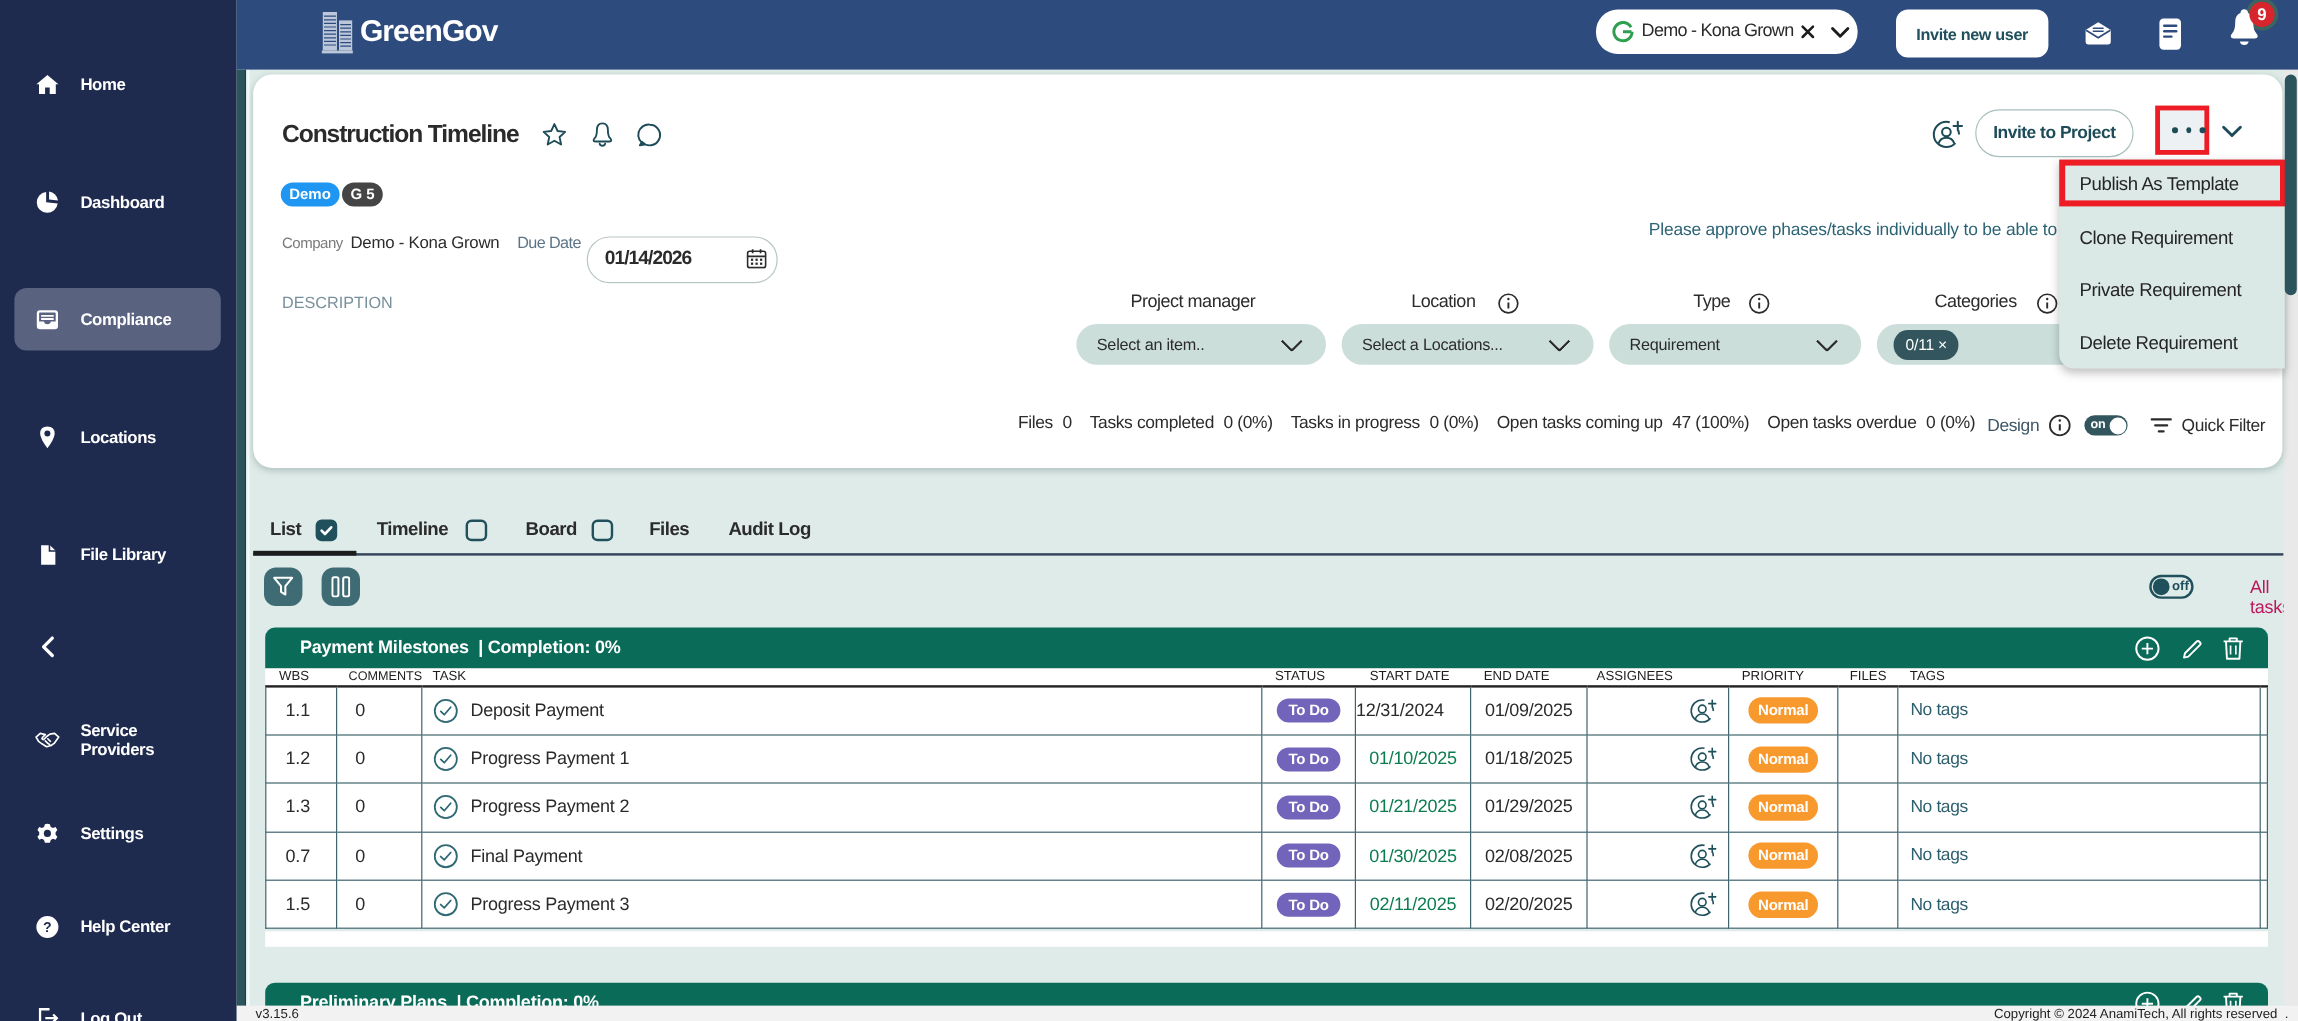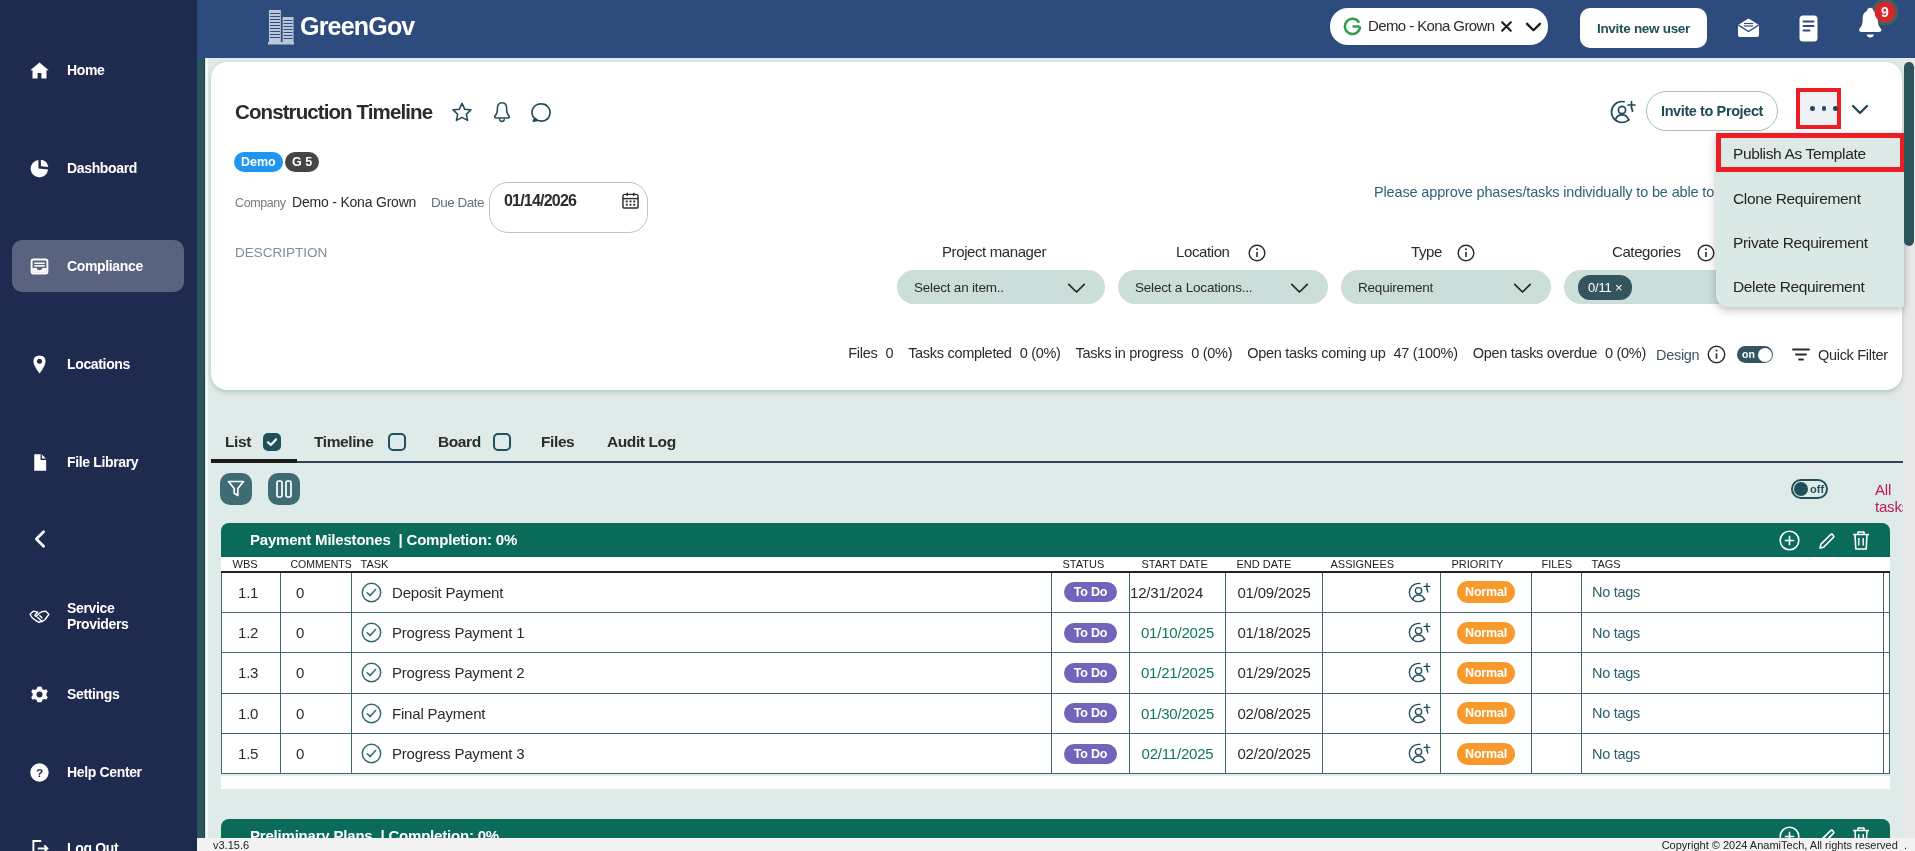--- a/index.html
+++ b/index.html
@@ -257,21 +257,21 @@
   <svg style="position:absolute;left:1640px;top:42px;" width="18" height="12" viewBox="0 0 18 12">
     <path d="M2 2 L9 9 L16 2" fill="none" stroke="#1d4b57" stroke-width="2.4" stroke-linecap="round" stroke-linejoin="round"></path>
   </svg>
 
   <div style="position:absolute;left:23px;top:90px;height:20px;padding:0 7px;background:#1e96f2;border-radius:10px;color:#fff;font-size:12.5px;font-weight:700;display:flex;align-items:center;">Demo</div>
   <div style="position:absolute;left:74px;top:90px;height:20px;padding:0 7px;background:#454545;border-radius:10px;color:#fff;font-size:12.5px;font-weight:700;display:flex;align-items:center;">G 5</div>
 
   <span style="position:absolute;left:24px;top:134px;font-size:12.5px;color:#7a7a7a;letter-spacing:-0.4px;">Company</span>
   <span style="position:absolute;left:81px;top:132px;font-size:14px;color:#2b2b2b;letter-spacing:-0.2px;">Demo - Kona Grown</span>
   <span style="position:absolute;left:220px;top:133px;font-size:13.5px;color:#5d7486;letter-spacing:-0.5px;">Due Date</span>
-  <div style="position:absolute;left:278px;top:120px;width:159px;height:51px;border:1.5px solid #b9c6c2;border-radius:19px;text-align:right;">
+  <div style="position:absolute;left:278px;top:135px;width:159px;height:39px;border:1.5px solid #b9c6c2;border-radius:19px;text-align:right;">
     <span style="position:absolute;left:14px;top:9px;font-size:16px;font-weight:700;color:#2b2b2b;letter-spacing:-0.8px;">01/14/2026</span>
     <svg style="position:absolute;left:132px;top:9px;" width="17" height="17" viewBox="0 0 18 18">
       <rect x="1" y="2.5" width="16" height="14.5" rx="2" fill="none" stroke="#2b2b2b" stroke-width="1.5"></rect>
       <line x1="1" y1="7" x2="17" y2="7" stroke="#2b2b2b" stroke-width="1.5"></line>
       <line x1="5.5" y1="0.8" x2="5.5" y2="4.2" stroke="#2b2b2b" stroke-width="1.5"></line>
       <line x1="12.5" y1="0.8" x2="12.5" y2="4.2" stroke="#2b2b2b" stroke-width="1.5"></line>
       <g fill="#2b2b2b">
           <rect x="4" y="9" width="2" height="2"></rect>
           <rect x="8" y="9" width="2" height="2"></rect>
           <rect x="12" y="9" width="2" height="2"></rect>
@@ -501,21 +501,21 @@
             <circle cx="11" cy="10.2" r="3.3" fill="none" stroke="#20505c" stroke-width="1.4"></circle>
             <path d="M5 19 Q6.4 14.6 11 14.6 Q15.6 14.6 17 19" fill="none" stroke="#20505c" stroke-width="1.4"></path>
             <path d="M19.7 2.6 L19.7 8.6 M16.7 5.6 L22.7 5.6" stroke="#20505c" stroke-width="1.4" stroke-linecap="round"></path>
           </svg></td>
         <td style="text-align:center;"><span class="pill-norm">Normal</span></td>
         <td></td>
         <td style="padding-left:10px;color:#2c5f6e;font-size:14.5px;letter-spacing:-0.3px;">No tags</td>
         <td></td>
       </tr>
   <tr>
-        <td style="padding-left:16px;">1.0</td>
+        <td style="padding-left:16px;">0.7</td>
         <td style="padding-left:15px;">0</td>
         <td>
           <span class="taskcell">
             <svg class="ckc" width="21" height="21" viewBox="0 0 21 21">
               <circle cx="10.5" cy="10.5" r="9.2" fill="none" stroke="#2f6a74" stroke-width="1.5"></circle>
               <path d="M6.3 10.8 L9.2 13.6 L14.6 7.4" fill="none" stroke="#2f6a74" stroke-width="1.5" stroke-linecap="round" stroke-linejoin="round"></path>
             </svg>
             <span class="ttx">Final Payment</span>
           </span>
         </td>

